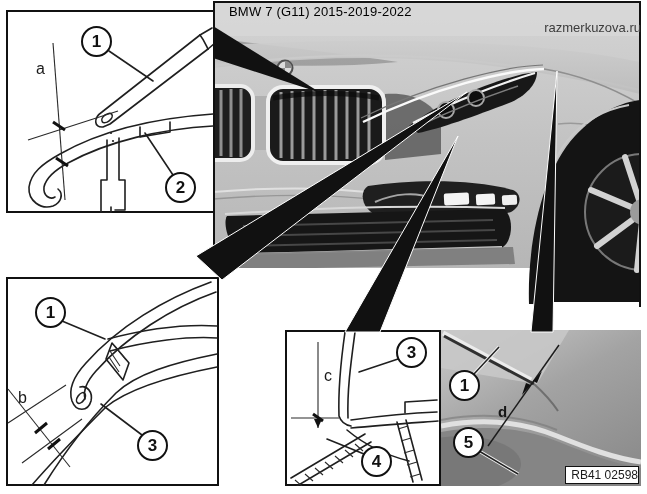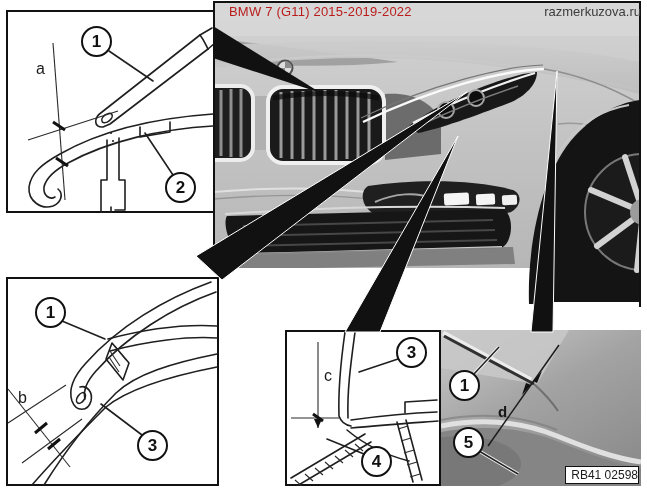--- a/index.html
+++ b/index.html
@@ -5,22 +5,22 @@
   html,body{margin:0;padding:0;background:#fff;}
   #stage{position:relative;width:647px;height:494px;background:#fff;overflow:hidden;
          font-family:"Liberation Sans",sans-serif;}
   .abs{position:absolute;}
   .panel{position:absolute;background:#fff;border:2.5px solid #111;box-sizing:border-box;z-index:3;}
   .panel-art{position:absolute;z-index:4;pointer-events:none;}
   .callout{position:absolute;width:31px;height:31px;box-sizing:border-box;border:2.5px solid #111;
            border-radius:50%;background:#fff;display:flex;align-items:center;justify-content:center;
            font-weight:bold;font-size:17px;color:#111;z-index:6;}
   .dimlabel{font-size:16px;fill:#1a1a1a;font-family:"Liberation Sans",sans-serif;}
-  #title{position:absolute;left:229px;top:4px;font-size:13px;color:#b91c1c;z-index:7;letter-spacing:.2px;}
-  #watermark{position:absolute;right:6px;top:4px;font-size:13px;color:#3c3c3c;z-index:7;margin-left:38px;}
+  #title{position:absolute;left:229px;top:4px;font-size:13px;color:#000000;z-index:7;letter-spacing:.2px;}
+  #watermark{position:absolute;right:6px;top:20px;font-size:13px;color:#3c3c3c;z-index:7;margin-left:38px;}
   #figcode{position:absolute;left:565px;top:466px;width:74px;height:18px;background:#fff;
            border:1.5px solid #111;box-sizing:border-box;z-index:7;display:flex;align-items:center;
            justify-content:flex-end;font-size:12px;color:#1a1a1a;}
   svg{display:block;}
   .ln{stroke:#1f1f1f;stroke-width:1.6;fill:none;stroke-linecap:round;stroke-linejoin:round;}
   .thin{stroke:#2a2a2a;stroke-width:1.1;fill:none;}
   .tick{stroke:#111;stroke-width:3;fill:none;}
 </style>
 </head>
 <body>

